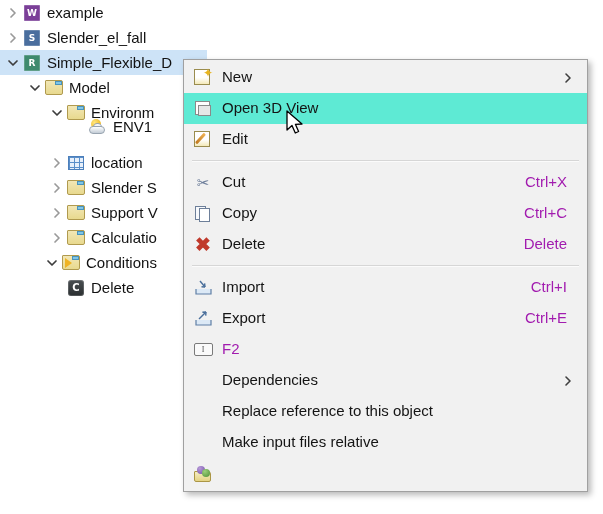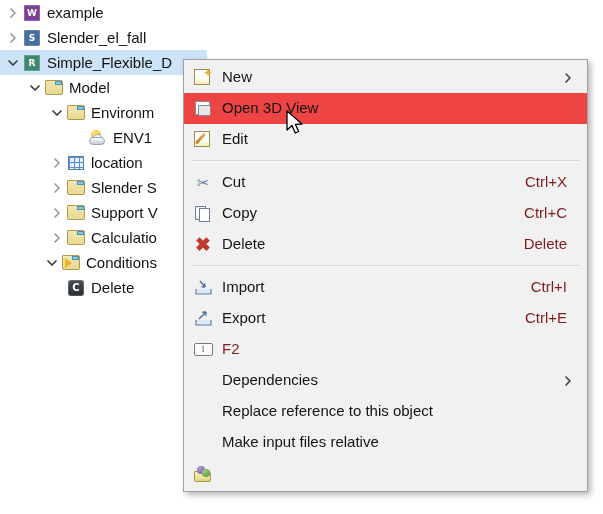--- a/index.html
+++ b/index.html
@@ -146,33 +146,33 @@
   }
   .menu-item {
     position: relative;
     height: 31px;
     display: flex;
     align-items: center;
     padding: 0 0 0 0;
     white-space: nowrap;
   }
   .menu-item.highlight {
-    background: #ef4444;
+    background: #5eead4;
   }
   .mi-icon {
     width: 38px; flex: 0 0 38px;
     display: flex; align-items: center; justify-content: center;
   }
   .mi-label {
     flex: 1 1 auto;
     padding-bottom: 2px;
   }
   .mi-shortcut {
     padding-right: 20px;
-    color: #7f1d1d;
+    color: #a21caf;
     padding-bottom: 2px;
   }
   .mi-arrow {
     position: absolute;
     right: 14px; top: 0; bottom: 0;
     display: flex; align-items: center;
     color: #555555;
   }
   .separator {
     height: 1px;
@@ -313,21 +313,21 @@
         </svg>
       </span>
       <span class="tree-icon">
         <span class="folder">
           <span class="back"></span>
           <span class="tab"></span>
         </span>
       </span>
       <span class="tree-label">Environm</span>
     </div>
-    <div class="tree-row" style="top: 125px; padding-left: 70px;">
+    <div class="tree-row" style="top: 114px; padding-left: 70px;">
       <span class="twisty"></span>
       <span class="tree-icon">
         <span class="weather">
           <span class="sun"></span>
           <span class="cloud2"></span>
           <span class="cloud1"></span>
         </span>
       </span>
       <span class="tree-label">ENV1</span>
     </div>

